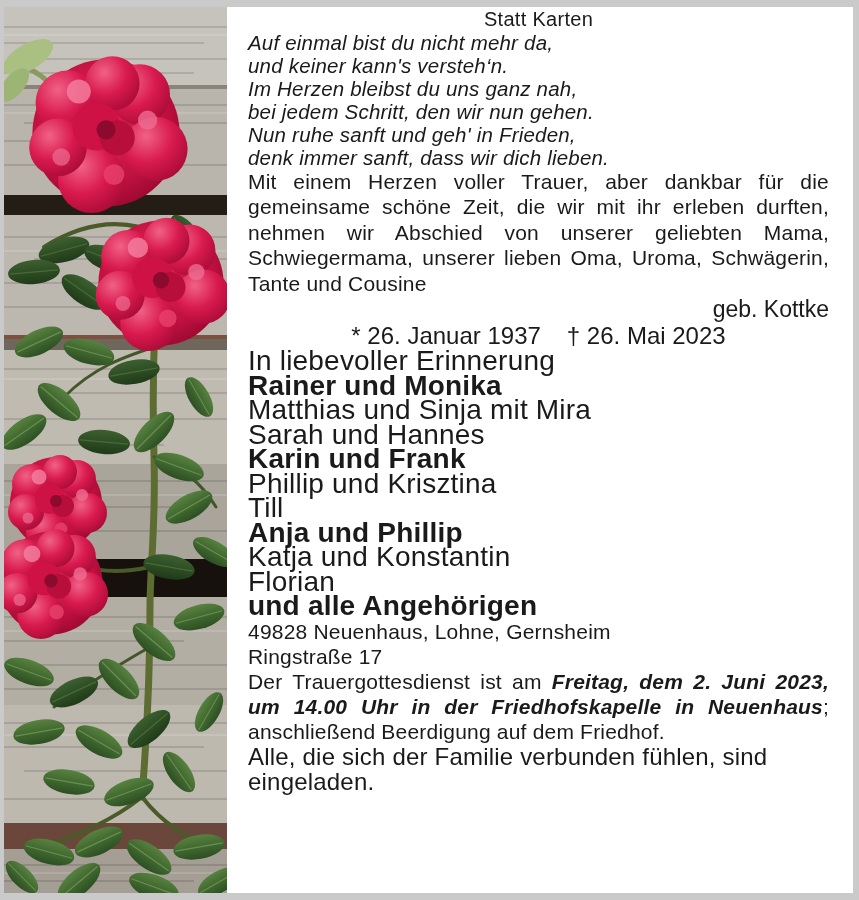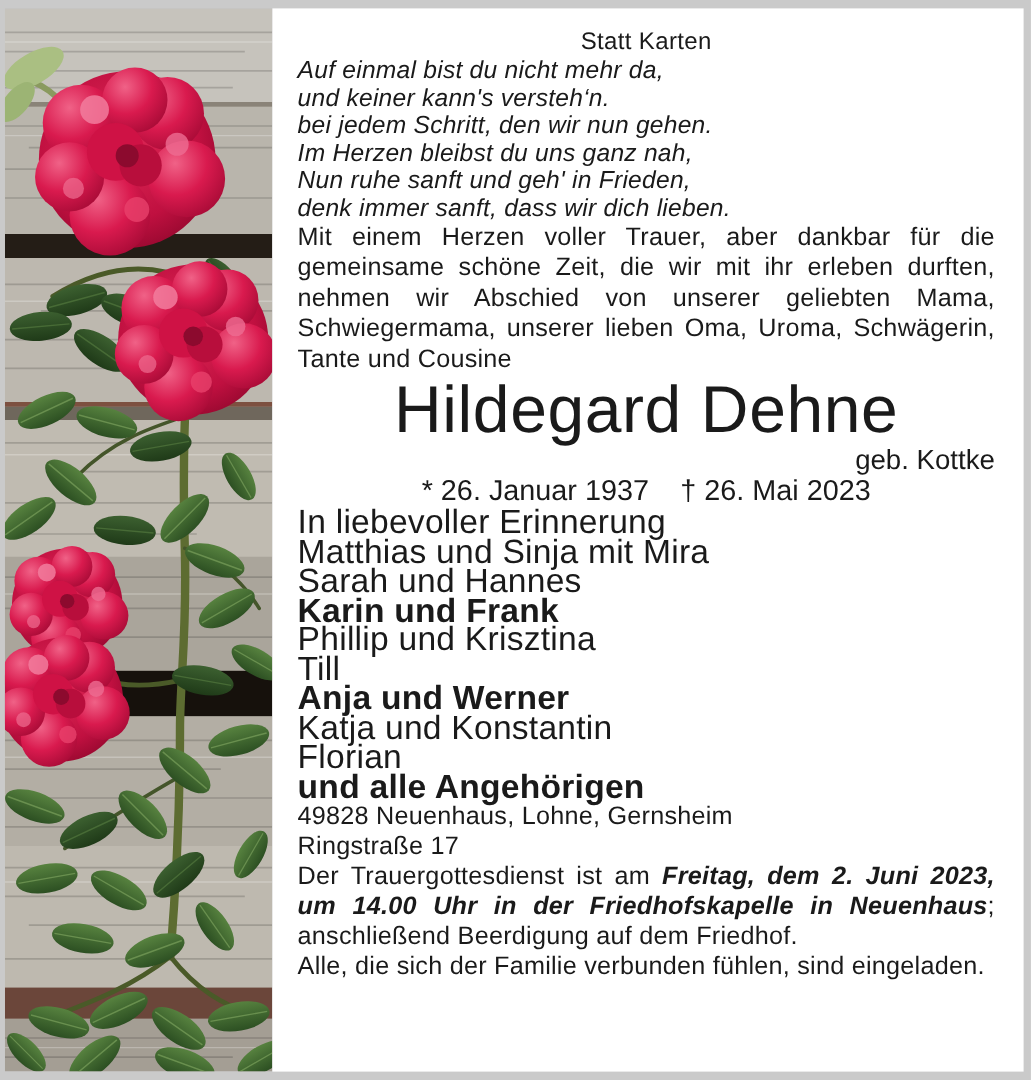--- a/index.html
+++ b/index.html
@@ -14,21 +14,21 @@
     background: #cacaca; overflow: hidden;
   }
   .photo-wrap {
     position: absolute; left: 4px; top: 7px;
     width: 223px; height: 886px; overflow: hidden;
   }
   .photo-wrap svg { display: block; }
   .card {
     position: absolute; left: 227px; top: 7px;
     width: 626px; height: 886px; background: #ffffff;
-    box-sizing: border-box; padding: 16px 24px 0 21px;
+    box-sizing: border-box; padding: 0 24px 0 21px;
   }
   .card p, .card h1, .card div { margin: 0; padding: 0; }
 
   .statt {
     margin-top: 6px; font-size: 20px; line-height: 24px;
     text-align: center; letter-spacing: 0.3px;
   }
   .poem {
     margin-top: 10px; margin-left: 188px;
     font-style: italic; font-size: 20.5px; line-height: 23px;
@@ -57,21 +57,21 @@
   .mourners .bold { font-weight: bold; }
   .address {
     margin-top: 6.5px; font-size: 21px; line-height: 25px; letter-spacing: 0.2px;
   }
   .service {
     margin-top: 6px; font-size: 21px; line-height: 25px;
     text-align: justify; letter-spacing: 0.2px;
   }
   .service b { font-weight: bold; font-style: italic; }
   .invite {
-    margin-top: 5px; font-size: 21px; line-height: 25px; letter-spacing: 0.2px;
+    margin-top: 5px; font-size: 24px; line-height: 25px; letter-spacing: 0.2px;
   }
 </style>
 </head>
 <body>
 
 <div class="frame">
 
   <div class="photo-wrap">
     <svg width="223" height="886" viewBox="0 0 223 886" xmlns="http://www.w3.org/2000/svg">
       <defs>
@@ -245,44 +245,44 @@
     </svg>
   </div>
 
   <div class="card">
 
     <div class="statt">Statt Karten</div>
 
     <div class="poem">
       <div>Auf einmal bist du nicht mehr da,</div>
       <div>und keiner kann's versteh‘n.</div>
+      <div>Im Herzen bleibst du uns ganz nah,</div>
       <div>bei jedem Schritt, den wir nun gehen.</div>
-      <div>Im Herzen bleibst du uns ganz nah,</div>
       <div>Nun ruhe sanft und geh' in Frieden,</div>
       <div>denk immer sanft, dass wir dich lieben.</div>
     </div>
 
     <p class="intro">Mit einem Herzen voller Trauer, aber dankbar für die gemeinsame schöne Zeit, die wir mit ihr erleben durften, nehmen wir Abschied von unserer geliebten Mama, Schwiegermama, unserer lieben Oma, Uroma, Schwägerin, Tante und Cousine</p>
 
-    <h1 class="name">Hildegard Dehne</h1>
 
     <div class="maiden">geb. Kottke</div>
 
     <div class="dates">
       <span>* 26. Januar 1937</span><span class="spacer"></span><span>† 26. Mai 2023</span>
     </div>
 
     <div class="mourners">
       <div>In liebevoller Erinnerung</div>
+      <div class="bold">Rainer und Monika</div>
       <div>Matthias und Sinja mit Mira</div>
       <div>Sarah und Hannes</div>
       <div class="bold">Karin und Frank</div>
       <div>Phillip und Krisztina</div>
       <div>Till</div>
-      <div class="bold">Anja und Werner</div>
+      <div class="bold">Anja und Phillip</div>
       <div>Katja und Konstantin</div>
       <div>Florian</div>
       <div class="bold">und alle Angehörigen</div>
     </div>
 
     <div class="address">
       <div>49828 Neuenhaus, Lohne, Gernsheim</div>
       <div>Ringstraße 17</div>
     </div>
 

